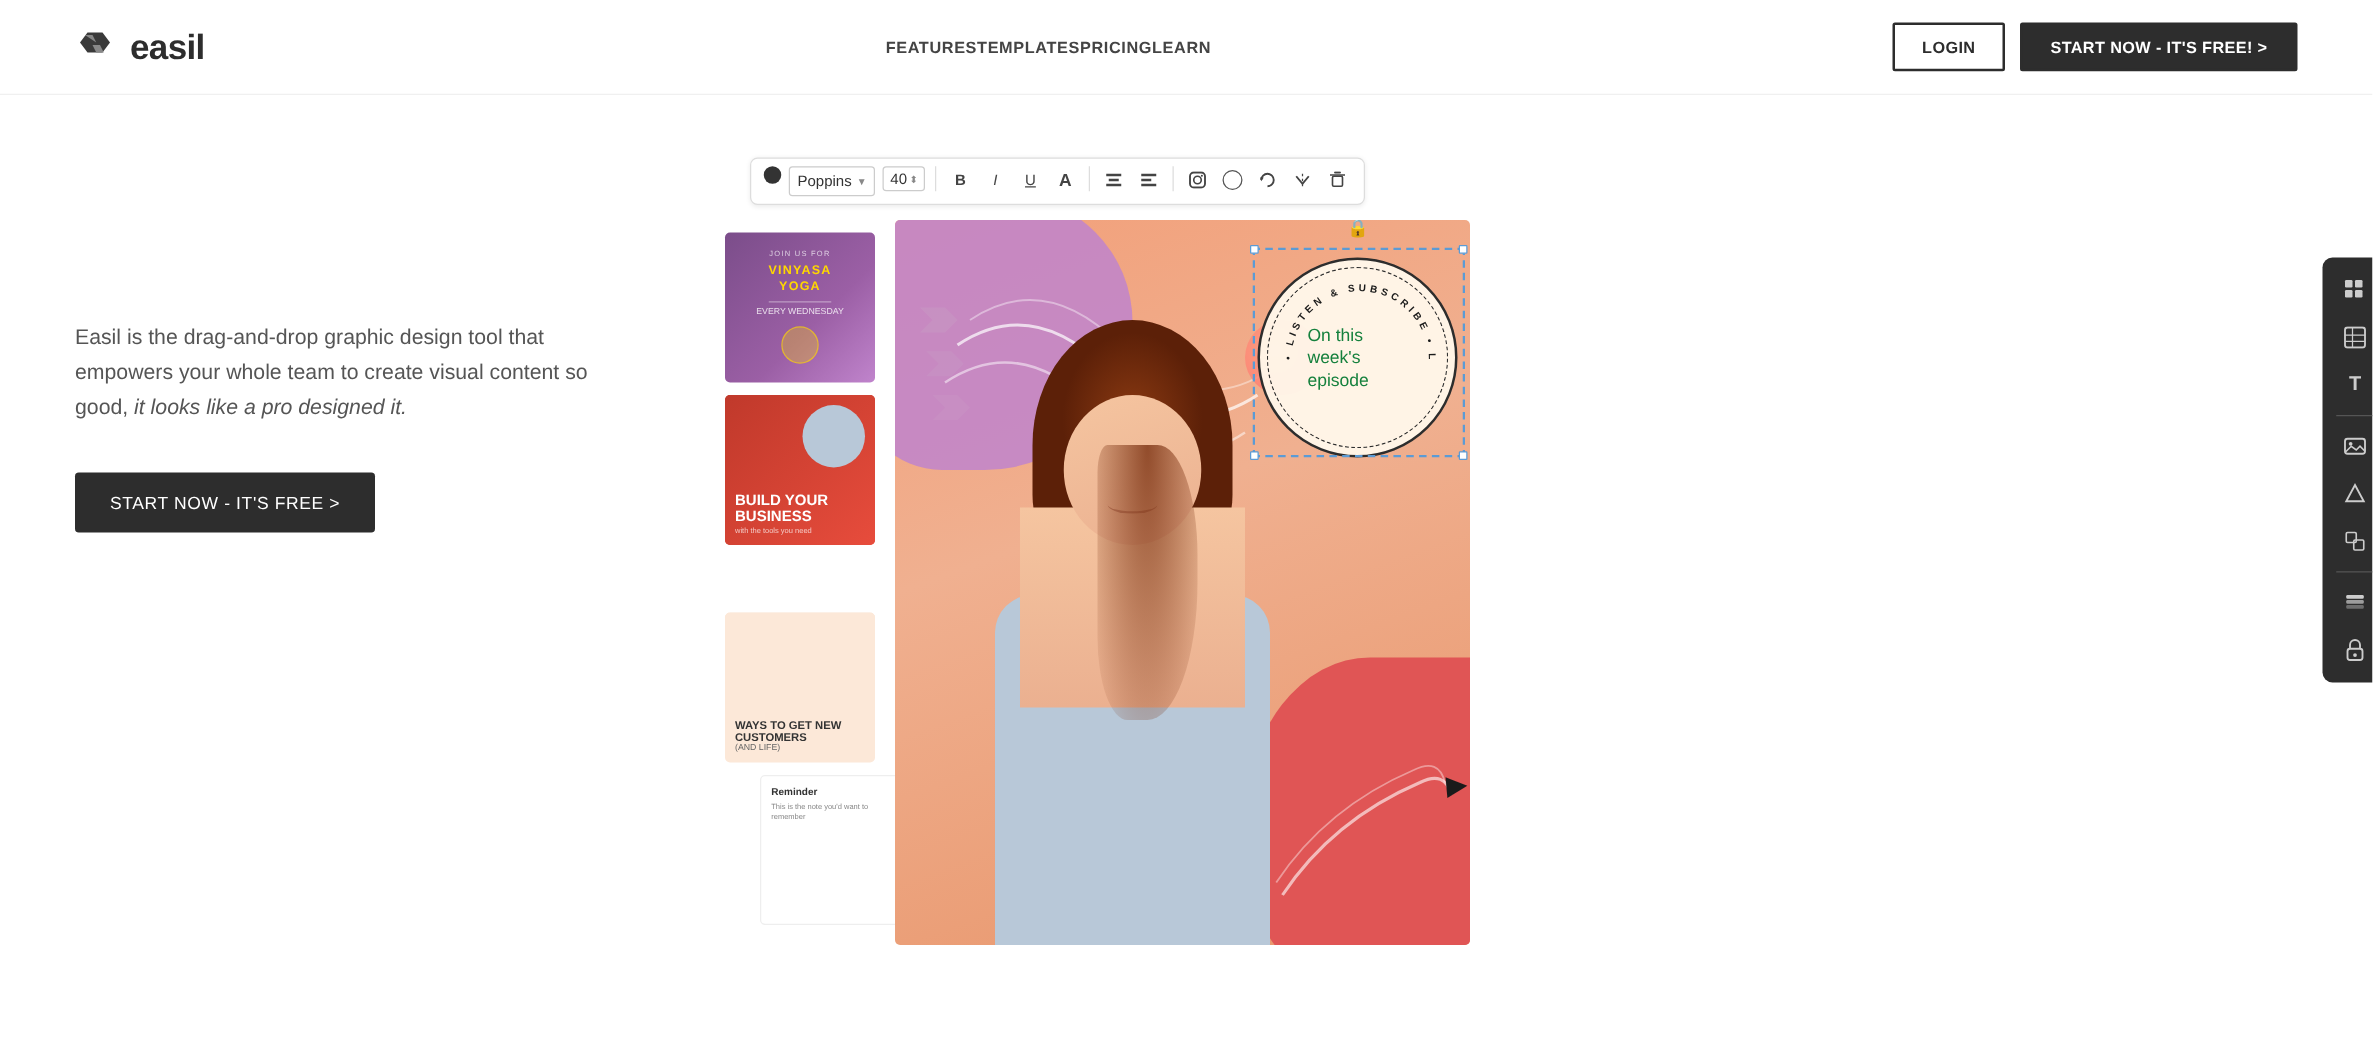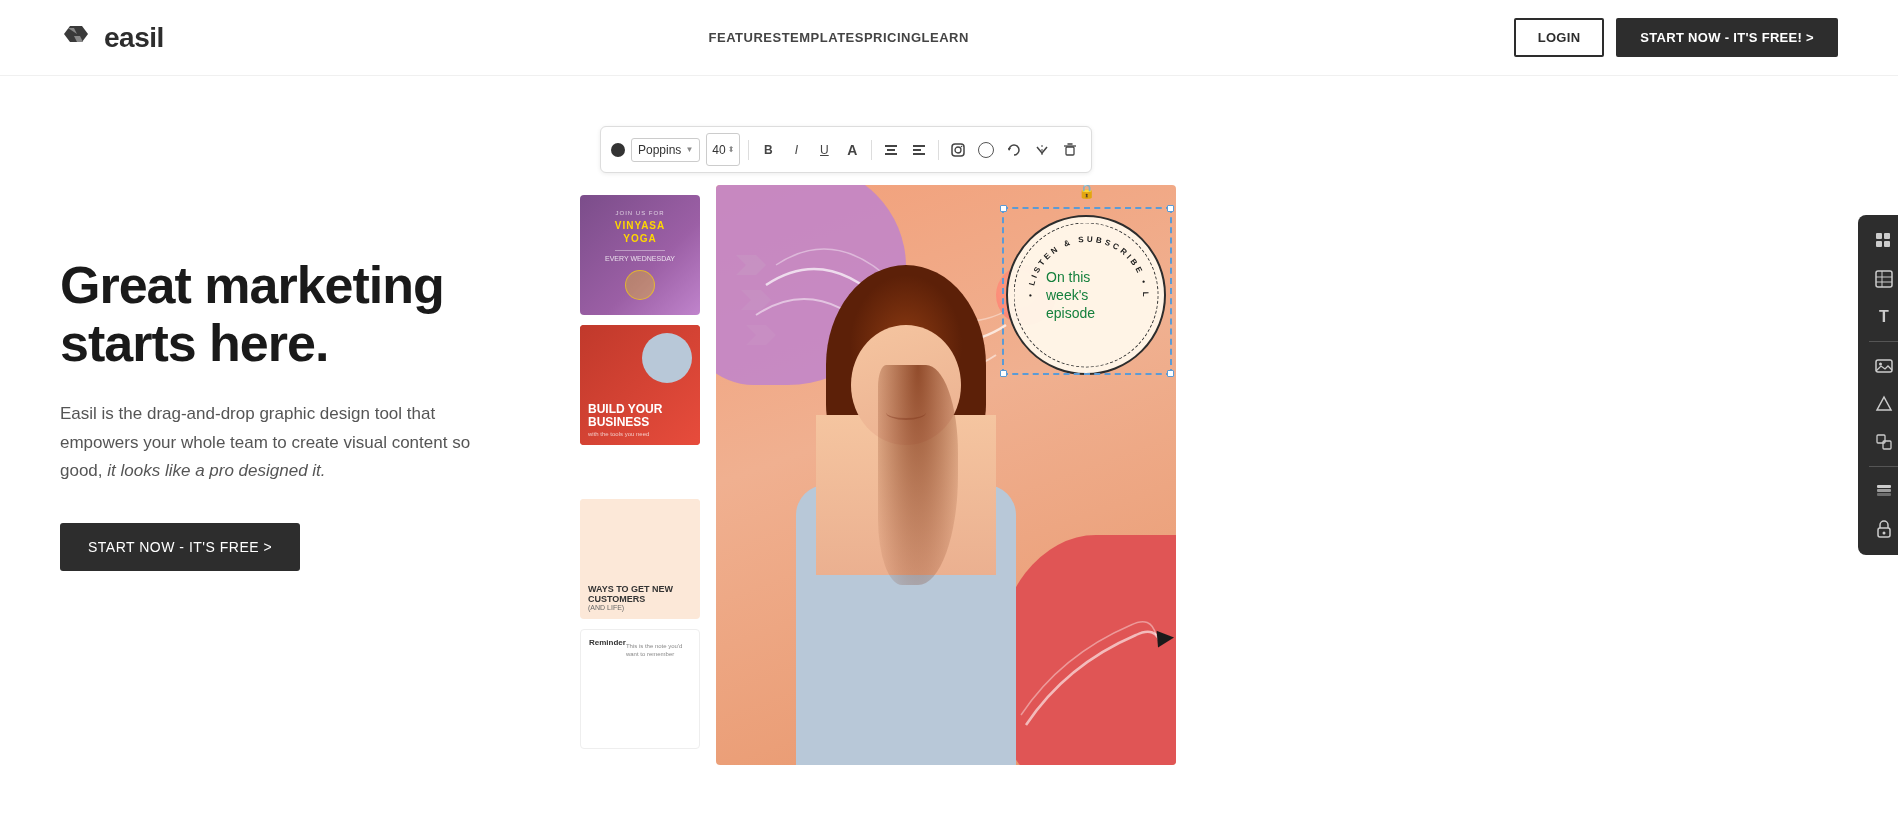--- a/index.html
+++ b/index.html
@@ -129,21 +129,20 @@
     .hero-right {
       flex: 1;
       position: relative;
       margin-left: 40px;
       margin-top: -10px;
     }
 
     
     .editor-toolbar {
       display: flex;
-      align-items: center;
       gap: 6px;
       background: #fff;
       border: 1px solid #ddd;
       border-radius: 6px;
       padding: 6px 10px;
       width: fit-content;
       margin-bottom: 12px;
       margin-left: 20px;
       box-shadow: 0 1px 4px rgba(0,0,0,0.08);
     }
@@ -171,21 +170,21 @@
     }
     .tb-num {
       display: flex;
       align-items: center;
       border: 1px solid #ccc;
       border-radius: 3px;
       padding: 2px 5px;
       font-size: 12px;
       color: #333;
       gap: 2px;
-      height: 33px;
+      height: 20px;
     }
     .tb-divider {
       width: 1px;
       height: 20px;
       background: #ddd;
       margin: 0 2px;
     }
     .tb-btn {
       width: 22px;
       height: 22px;
@@ -287,23 +286,24 @@
       text-transform: uppercase;
     }
     .thumb-ways .ways-sub {
       font-size: 7px;
       color: #666;
     }
     .thumb-reminder {
       background: #fff;
       border: 1px solid #eee;
       display: flex;
-      flex-direction: row;
+      flex-direction: column;
       justify-content: flex-start;
       padding: 8px;
+      margin-left: 28px;
     }
     .thumb-reminder .rem-title {
       font-size: 8px;
       font-weight: 700;
       color: #333;
     }
 
     
     .main-canvas {
       position: relative;
@@ -484,21 +484,20 @@
 
   <div class="header-actions">
     <button class="btn-login">LOGIN</button>
     <button class="btn-start">START NOW - IT'S FREE! &gt;</button>
   </div>
 </header>
 
 <main class="main">
 
   <section class="hero-left">
-    <h1 class="hero-title">Great marketing starts here.</h1>
     <p class="hero-desc">
       <span>Easil is the drag-and-drop graphic design tool that empowers your whole team to create visual content so good,</span><em> it looks like a pro designed it.</em>
     </p>
     <button class="btn-hero-start">START NOW - IT'S FREE &gt;</button>
   </section>
 
   <div class="hero-right">
 
     <div class="editor-toolbar">
       <div class="tb-dot"></div>

